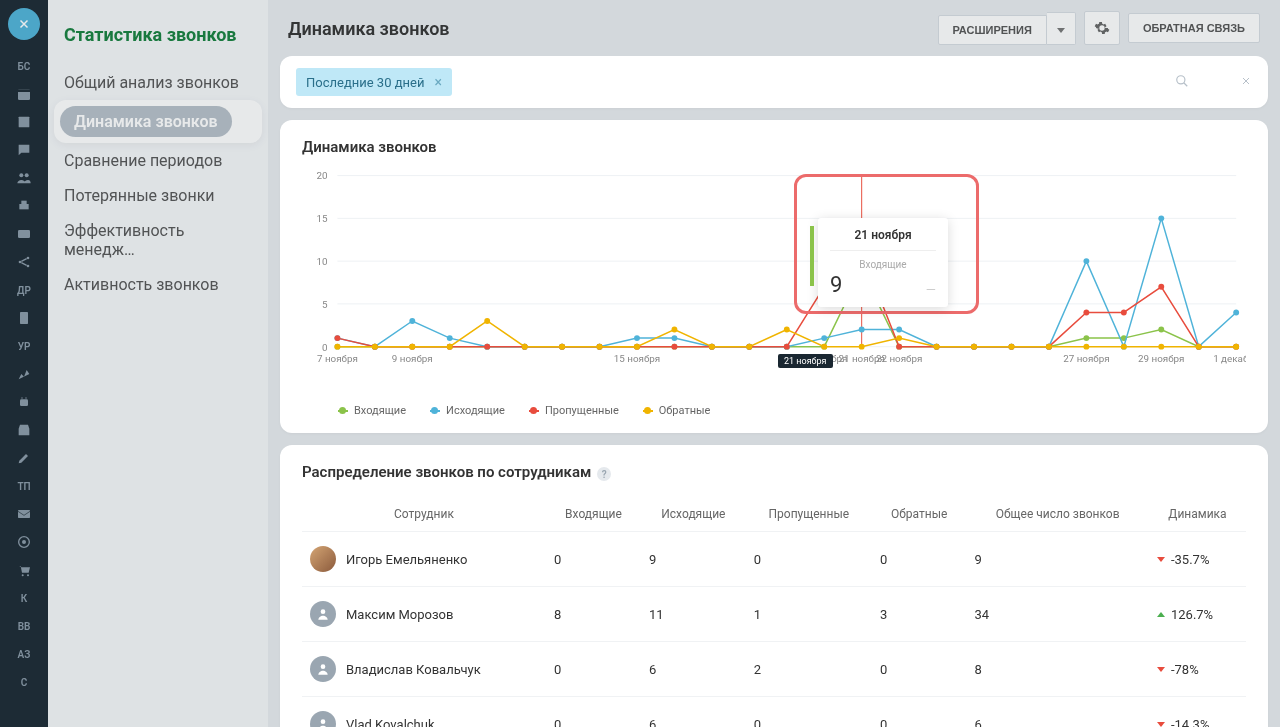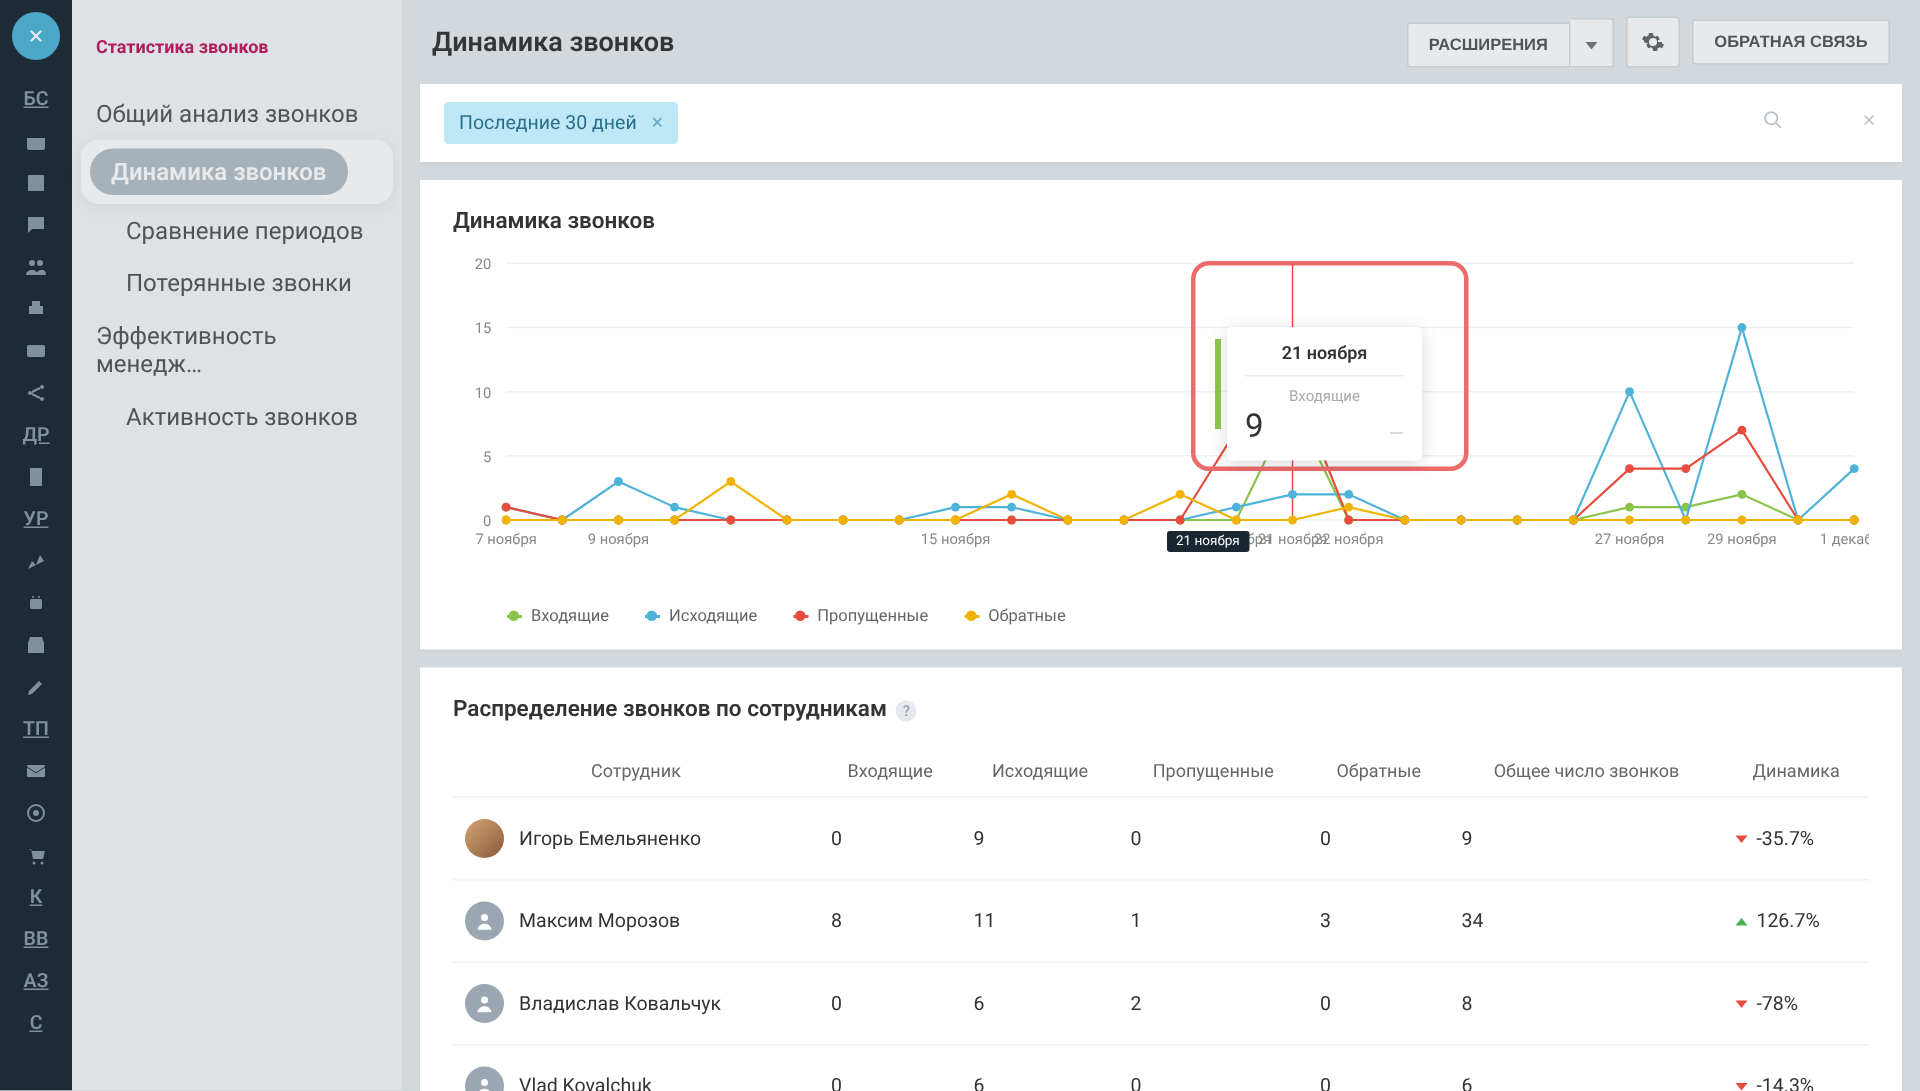--- a/index.html
+++ b/index.html
@@ -2,43 +2,43 @@
 <html><head>
 <meta charset="utf-8">
 <style>
 * { margin:0; padding:0; box-sizing:border-box; }
 body { font-family:-apple-system,BlinkMacSystemFont,"Segoe UI",Roboto,sans-serif; background:#e9ecef; color:#333; font-size:13px; overflow:hidden; }
 .app { display:flex; width:1280px; height:727px; }
 
 
 .rail { width:48px; background:#1a2731; color:#8a9aa8; display:flex; flex-direction:column; align-items:center; padding-top:8px; }
 .rail .close { width:32px; height:32px; border-radius:50%; background:#4fb3d9; display:flex; align-items:center; justify-content:center; color:#fff; margin-bottom:12px; cursor:pointer; }
-.rail .it { width:48px; height:28px; display:flex; align-items:center; justify-content:center; font-size:13px; cursor:pointer; font-weight:600;text-decoration:underline; }
+.rail .it { width:48px; height:28px; display:flex; align-items:center; justify-content:center; font-size:10px; cursor:pointer; font-weight:600; }
 .rail .it svg { width:16px; height:16px; fill:#8a9aa8; }
 
 
 .sidebar { width:220px; background:#f5f7f9; padding:24px 0; }
-.sidebar h1 { font-size:12px; font-weight:700; padding:0 16px 20px; color:#be185d; }
+.sidebar h1 { font-size:18px; font-weight:700; padding:0 16px 20px; color:#15803d; }
 .sidebar .link { padding:8px 16px; color:#555; cursor:pointer; font-size:16px; }
-.sidebar .link.sub { padding-left:36px; }
+.sidebar .link.sub { padding-left:16px; }
 .sidebar .link.active { background:#fff; border-radius:12px; margin:0 6px; padding:0; box-shadow:0 2px 10px rgba(0,0,0,.06); }
 .sidebar .link.active span { display:inline-block; background:#b7c0c9; color:#fff; padding:6px 14px; border-radius:16px; margin:6px; font-weight:600; }
 
 
 .main { flex:1; display:flex; flex-direction:column; }
 .topbar { height:56px; display:flex; align-items:center; padding:0 20px; }
 .topbar h2 { font-size:18px; font-weight:600; color:#333; flex:1; }
 .topbar .btn { background:#fff; border:1px solid #d8dde3; padding:8px 14px; font-size:11px; font-weight:600; color:#555; margin-left:8px; cursor:pointer; border-radius:2px; }
 .topbar .iconbtn { background:#fff; border:1px solid #d8dde3; width:36px; height:34px; display:flex; align-items:center; justify-content:center; margin-left:8px; cursor:pointer; border-radius:2px; }
 .topbar .split { display:flex;align-items:flex-end; }
 .topbar .split .btn { border-radius:2px 0 0 2px; margin-left:8px; }
 .topbar .split .caret { background:#fff; border:1px solid #d8dde3; border-left:none; padding:8px 10px; border-radius:0 2px 2px 0; cursor:pointer; }
 
 .content { flex:1; overflow-y:auto; padding:0 12px 12px; }
-.card { background:#fff; border-radius:0; margin-bottom:12px; box-shadow:0 1px 3px rgba(0,0,0,.04);gap:39px; }
+.card { background:#fff; border-radius:12px; margin-bottom:12px; box-shadow:0 1px 3px rgba(0,0,0,.04);gap:39px; }
 
 
 .filterbar { padding:12px 16px; display:flex; align-items:center; }
 .chip { background:#bfe8f7; color:#2a6f8a; padding:6px 10px; border-radius:3px; display:inline-flex; align-items:center; font-size:13px; }
 .chip .x { margin-left:10px; color:#6aa9c1; cursor:pointer; font-size:14px; }
 .filterbar .spacer { flex:1; }
 .filterbar .icn { color:#b7c0c9; margin-left:12px; cursor:pointer; }
 
 
 .chartcard { padding:18px 22px 16px; }

